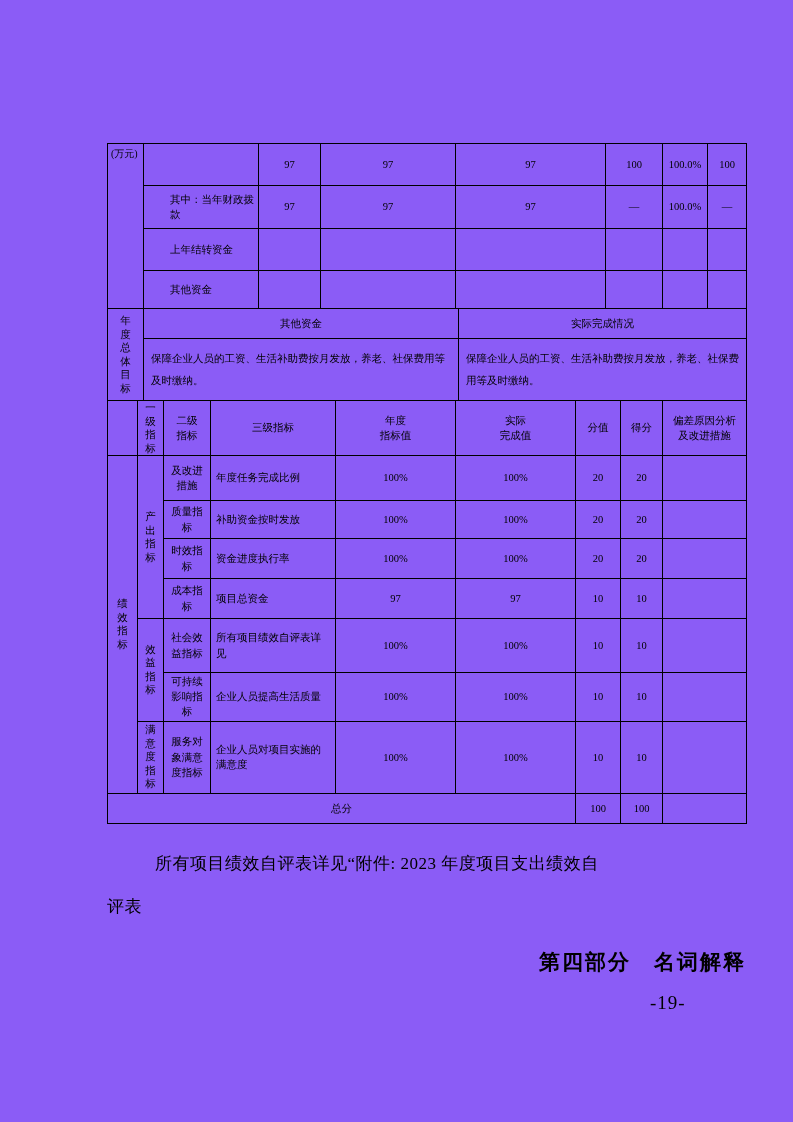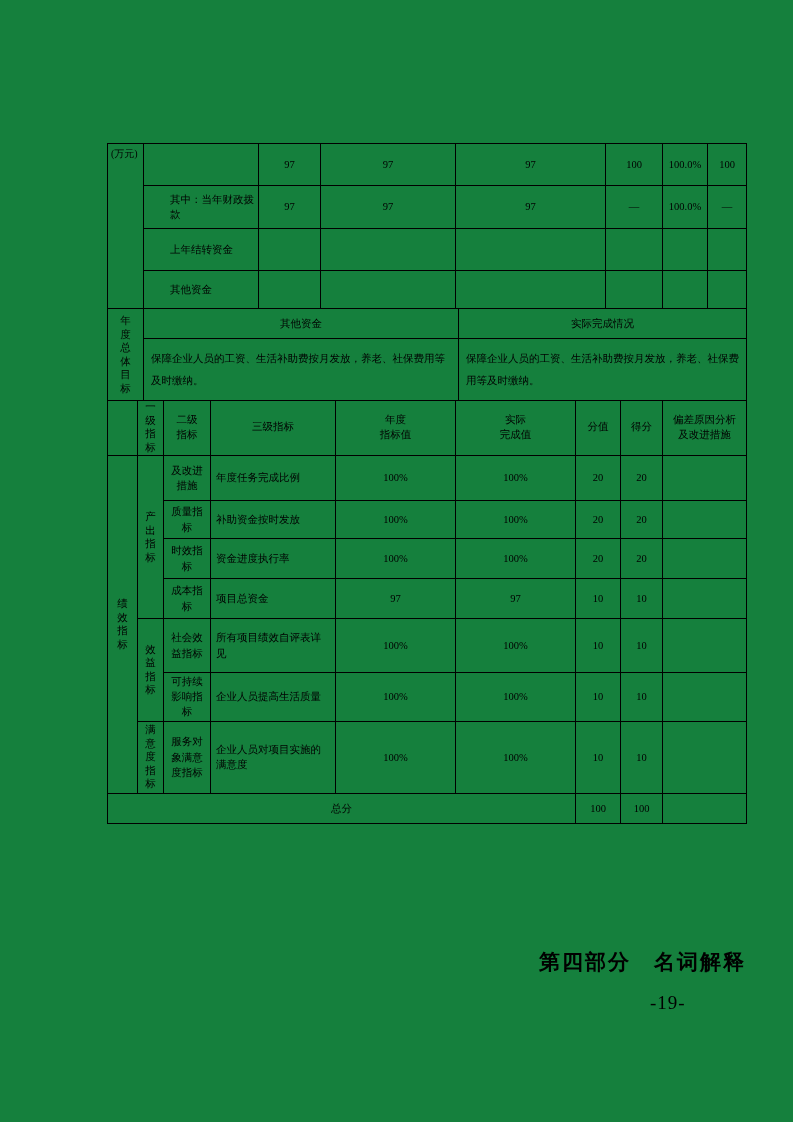--- a/index.html
+++ b/index.html
@@ -1,21 +1,21 @@
 <!DOCTYPE html>
 <html><head>
 <meta charset="utf-8">
 <style>
   * { box-sizing: border-box; }
   html,body { margin:0; padding:0; background:#888; }
   .page {
     position: relative;
     width: 793px; height: 1122px;
     margin: 0 auto;
-    background: #15803d;
+    background: #8b5cf6;
     color: #000;
     font-family: "Liberation Serif", serif;
   }
   .tables-wrap { position:absolute; left:107px; top:143px; width:639px; }
   table { border-collapse: collapse; table-layout: fixed; width:639px; }
   table + table { margin-top:-1px; }
   td {
     border:1px solid #000;
     font-size:10.5px;
     line-height:1.45;
@@ -29,21 +29,21 @@
   .flabel { text-align:left; padding-left:26px; padding-right:2px; word-break:break-all; }
   .goal-head { height:30px; }
   .goal-text { text-align:left; vertical-align:middle; padding:4px 7px; line-height:2.05; word-break:break-all; }
   .vtd { padding:0; }
   .vtext { display:inline-block; width:1em; word-break:break-all; line-height:13.5px; vertical-align:middle; text-align:right; }
   .lv2 { word-break:break-all; padding:1px 4px; }
   .lv3 { text-align:left; padding-left:5px; padding-right:12px; word-break:break-all; }
   
   .rhA td { height:42px; } .rhB td { height:43px; } .rhC td { height:42px; } .rhD td { height:38px; }
   .rgoal td { height:62px; }
-  .rhead td { height:55px;font-family:Liberation Mono, monospace; }
+  .rhead td { height:55px; }
   .r0 td { height:45px; } .r1 td { height:38px; } .r2 td { height:40px; } .r3 td { height:40px; }
   .r4 td { height:54px; } .r5 td { height:46px; } .r6 td { height:72px; } .rtot td { height:30px; }
   .note {
     position:absolute; left:107px; top:842px; width:640px;
     font-size:17px; line-height:43px; letter-spacing:0.5px;
     text-indent:48px; white-space:pre-line;
   }
   .heading {
     position:absolute; left:107px; top:948px; width:639px;
     text-align:right; font-size:21px; font-weight:bold; letter-spacing:2px;
@@ -241,17 +241,19 @@
       <tr class="rtot">
         <td colspan="6">总分</td>
         <td>100</td>
         <td>100</td>
         <td></td>
       </tr>
     </tbody>
       </table>
   </div>
 
+  <div class="note">所有项目绩效自评表详见“附件: 2023 年度项目支出绩效自
+评表</div>
 
   <div class="heading">第四部分　名词解释</div>
 
   <div class="pagenum">-19-</div>
 </div>
 
 </body></html>

